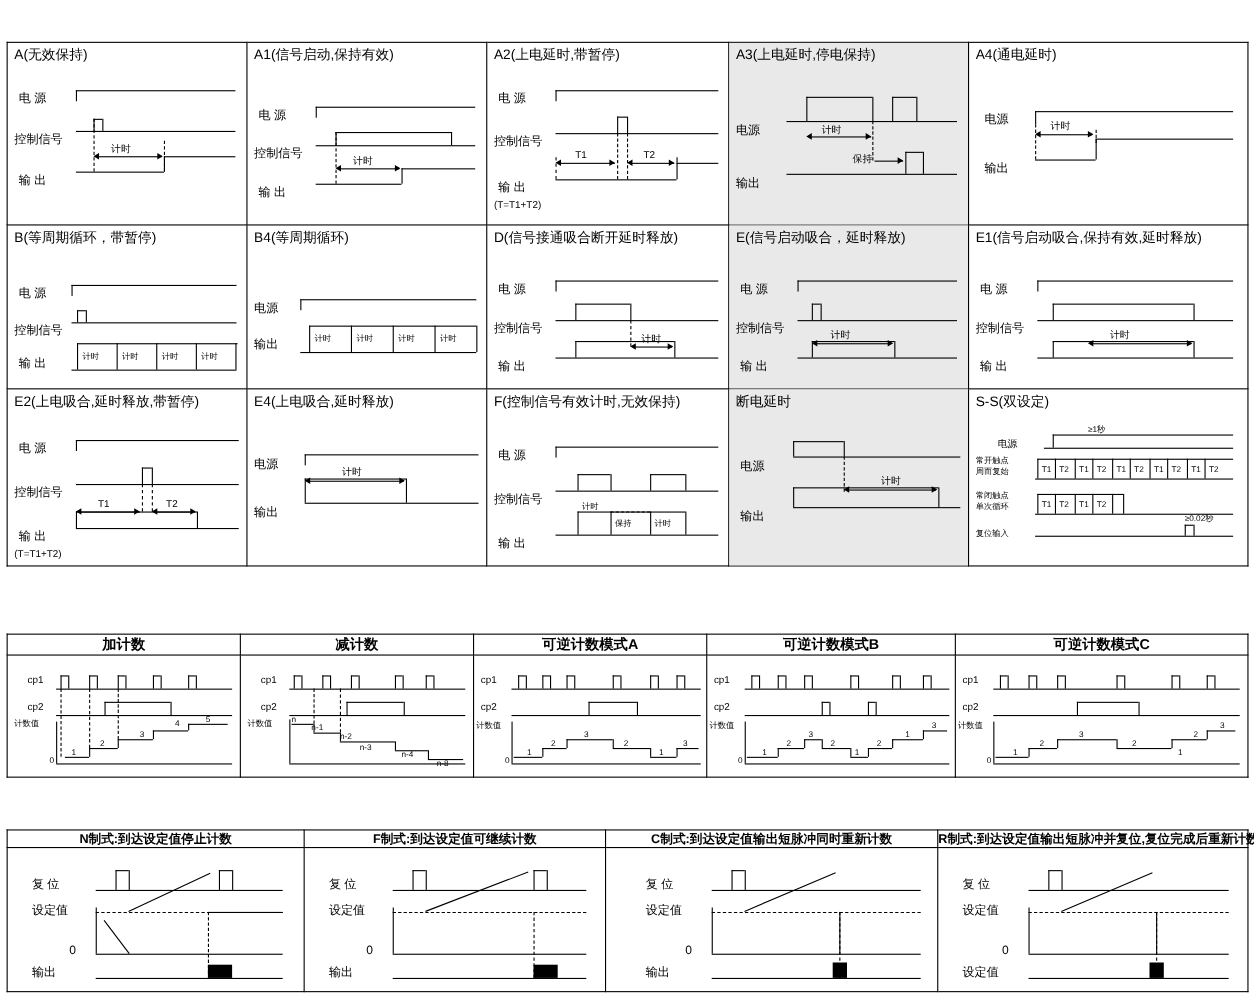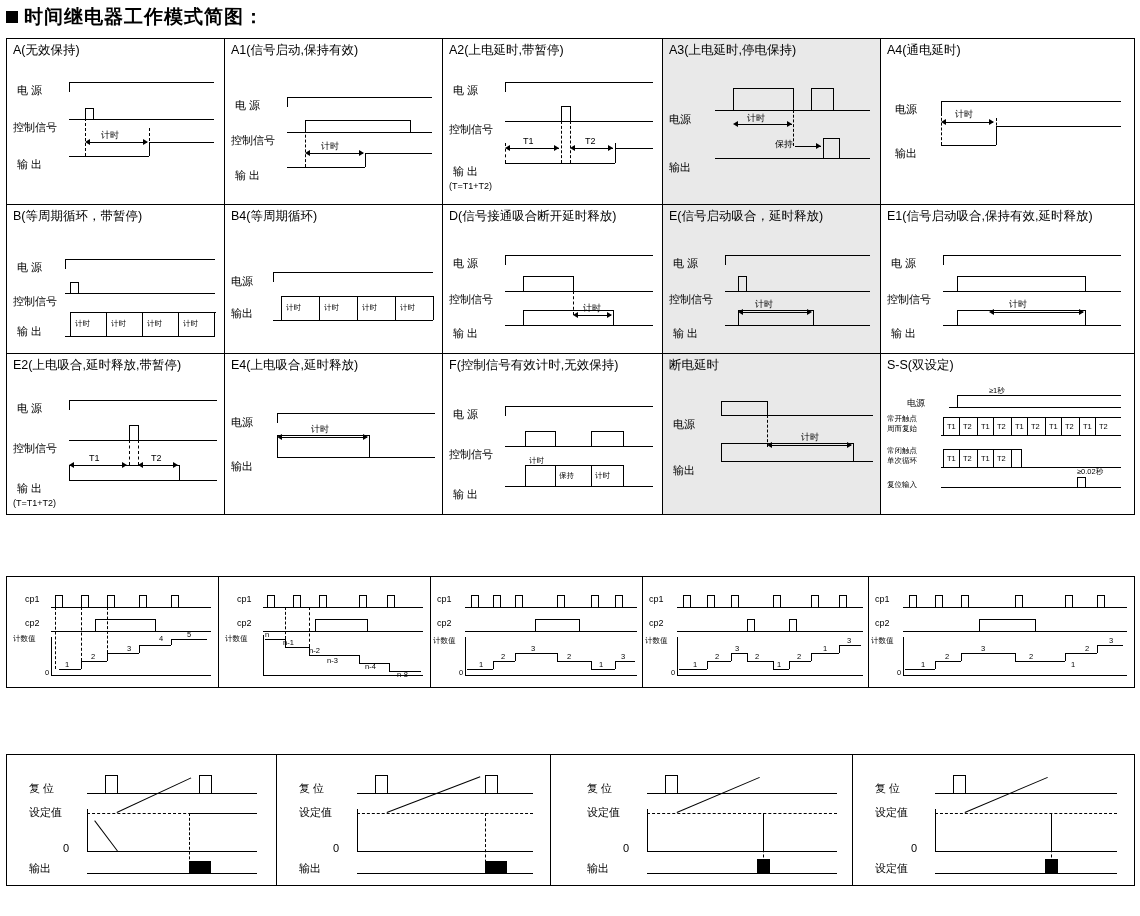--- a/index.html
+++ b/index.html
@@ -32,24 +32,20 @@
 
   .shade{background:#e9e9e9;}
   .hdrow td{background:#ebebeb;text-align:center;font-weight:bold;font-size:13px;padding:3px 0;}
   .hdrow2 td{background:#ebebeb;text-align:center;font-weight:bold;font-size:11.5px;padding:4px 2px;white-space:nowrap;}
 </style>
 </head>
 <body>
 
 <div class="page">
 
-  <div style="position:absolute;left:6px;top:4px;" class="sec-title">
-    <span class="sq"></span>
-    <span>时间继电器工作模式简图：</span>
-  </div>
 
   <table class="grid" style="position:absolute;left:6px;top:38px;width:1128px;">
     <colgroup>
         <col style="width:218px">
         <col style="width:218px">
         <col style="width:220px">
         <col style="width:218px">
         <col style="width:254px">
       </colgroup>
 
@@ -494,20 +490,27 @@
 
   <table class="grid" style="position:absolute;left:6px;top:576px;width:1128px;">
     <colgroup>
         <col style="width:212px">
         <col style="width:212px">
         <col style="width:212px">
         <col style="width:226px">
         <col style="width:266px">
       </colgroup>
     <tbody>
+        <tr class="hdrow">
+      <td>加计数</td>
+      <td>减计数</td>
+      <td>可逆计数模式A</td>
+      <td>可逆计数模式B</td>
+      <td>可逆计数模式C</td>
+    </tr>
     <tr>
 
       <td>
             <div class="cell" style="height:110px">
         <div class="draw" style="height:110px">
           <div class="lbl sm" style="left:18px;top:18px">cp1</div>
           <div class="hr" style="left:44px;top:30px;width:160px"></div>
           <div class="hr" style="left:48px;top:18px;width:7px"></div>
                 <div class="vr" style="left:48px;top:18px;height:12px"></div>
                 <div class="vr" style="left:55px;top:18px;height:12px"></div>
@@ -777,20 +780,26 @@
 
 
   <table class="grid" style="position:absolute;left:6px;top:754px;width:1128px;">
     <colgroup>
         <col style="width:270px">
         <col style="width:274px">
         <col style="width:302px">
         <col style="width:282px">
       </colgroup>
     <tbody>
+        <tr class="hdrow2">
+      <td>N制式:到达设定值停止计数</td>
+      <td>F制式:到达设定值可继续计数</td>
+      <td>C制式:到达设定值输出短脉冲同时重新计数</td>
+      <td>R制式:到达设定值输出短脉冲并复位,复位完成后重新计数</td>
+    </tr>
     <tr>
 
       <td>
             <div class="cell" style="height:130px">
         <div class="draw" style="height:130px">
           <div class="lbl" style="left:22px;top:28px">复  位</div>
           <div class="hr" style="left:80px;top:38px;width:170px"></div>
           <div class="hr" style="left:98px;top:20px;width:12px"></div>
                 <div class="vr" style="left:98px;top:20px;height:18px"></div>
                 <div class="vr" style="left:110px;top:20px;height:18px"></div>

